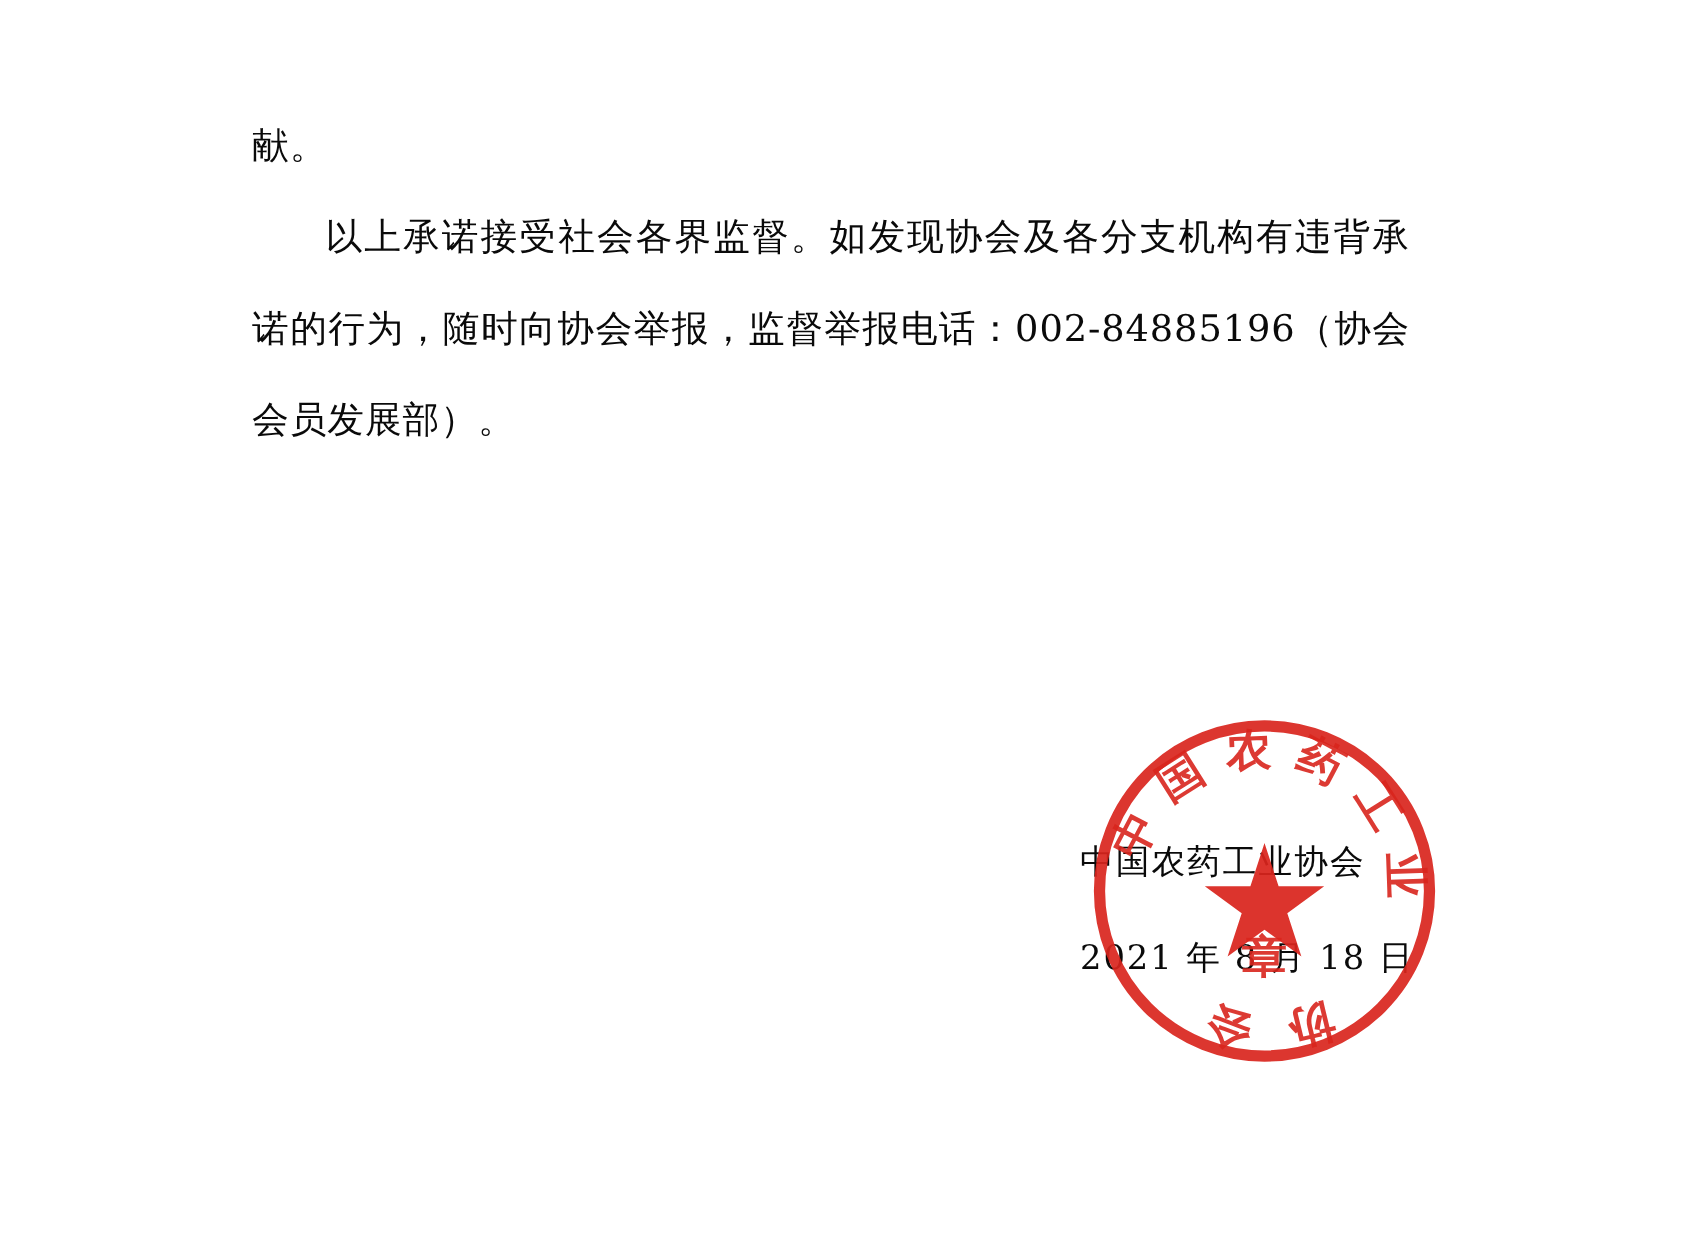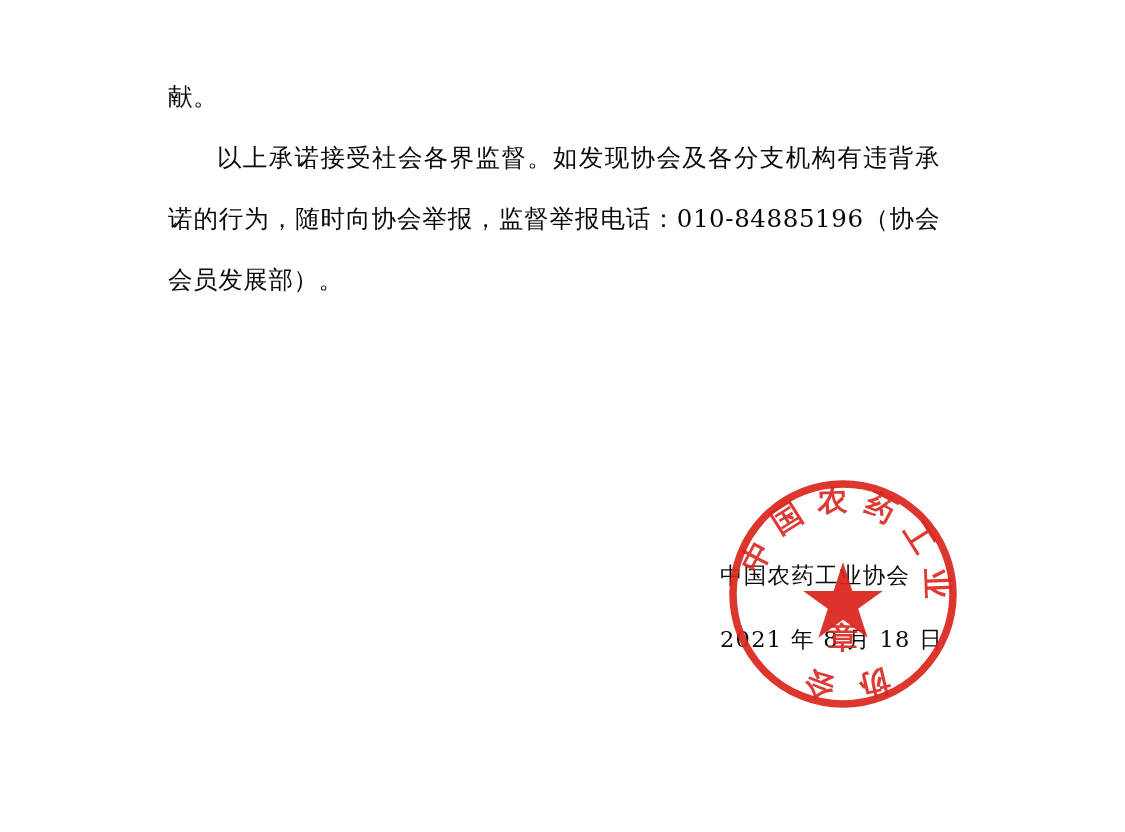--- a/index.html
+++ b/index.html
@@ -71,21 +71,21 @@
     display: block;
   }
 </style>
 </head>
 <body>
 
 <div class="page">
 
   <div class="doc-body">
     <p class="para">献。</p>
-    <p class="para indent">以上承诺接受社会各界监督。如发现协会及各分支机构有违背承诺的行为，随时向协会举报，监督举报电话：010-84885196（协会会员发展部）。</p>
+    <p class="para indent">以上承诺接受社会各界监督。如发现协会及各分支机构有违背承诺的行为，随时向协会举报，监督举报电话：002-84885196（协会会员发展部）。</p>
   </div>
 
   <div class="sign-block">
     <div class="sign-line">中国农药工业协会</div>
     <div class="sign-line">2021 年 8 月 18 日</div>
   </div>
 
   <div class="seal">
     <svg width="232" height="232" viewBox="0 0 232 232" xmlns="http://www.w3.org/2000/svg">
       <defs>

